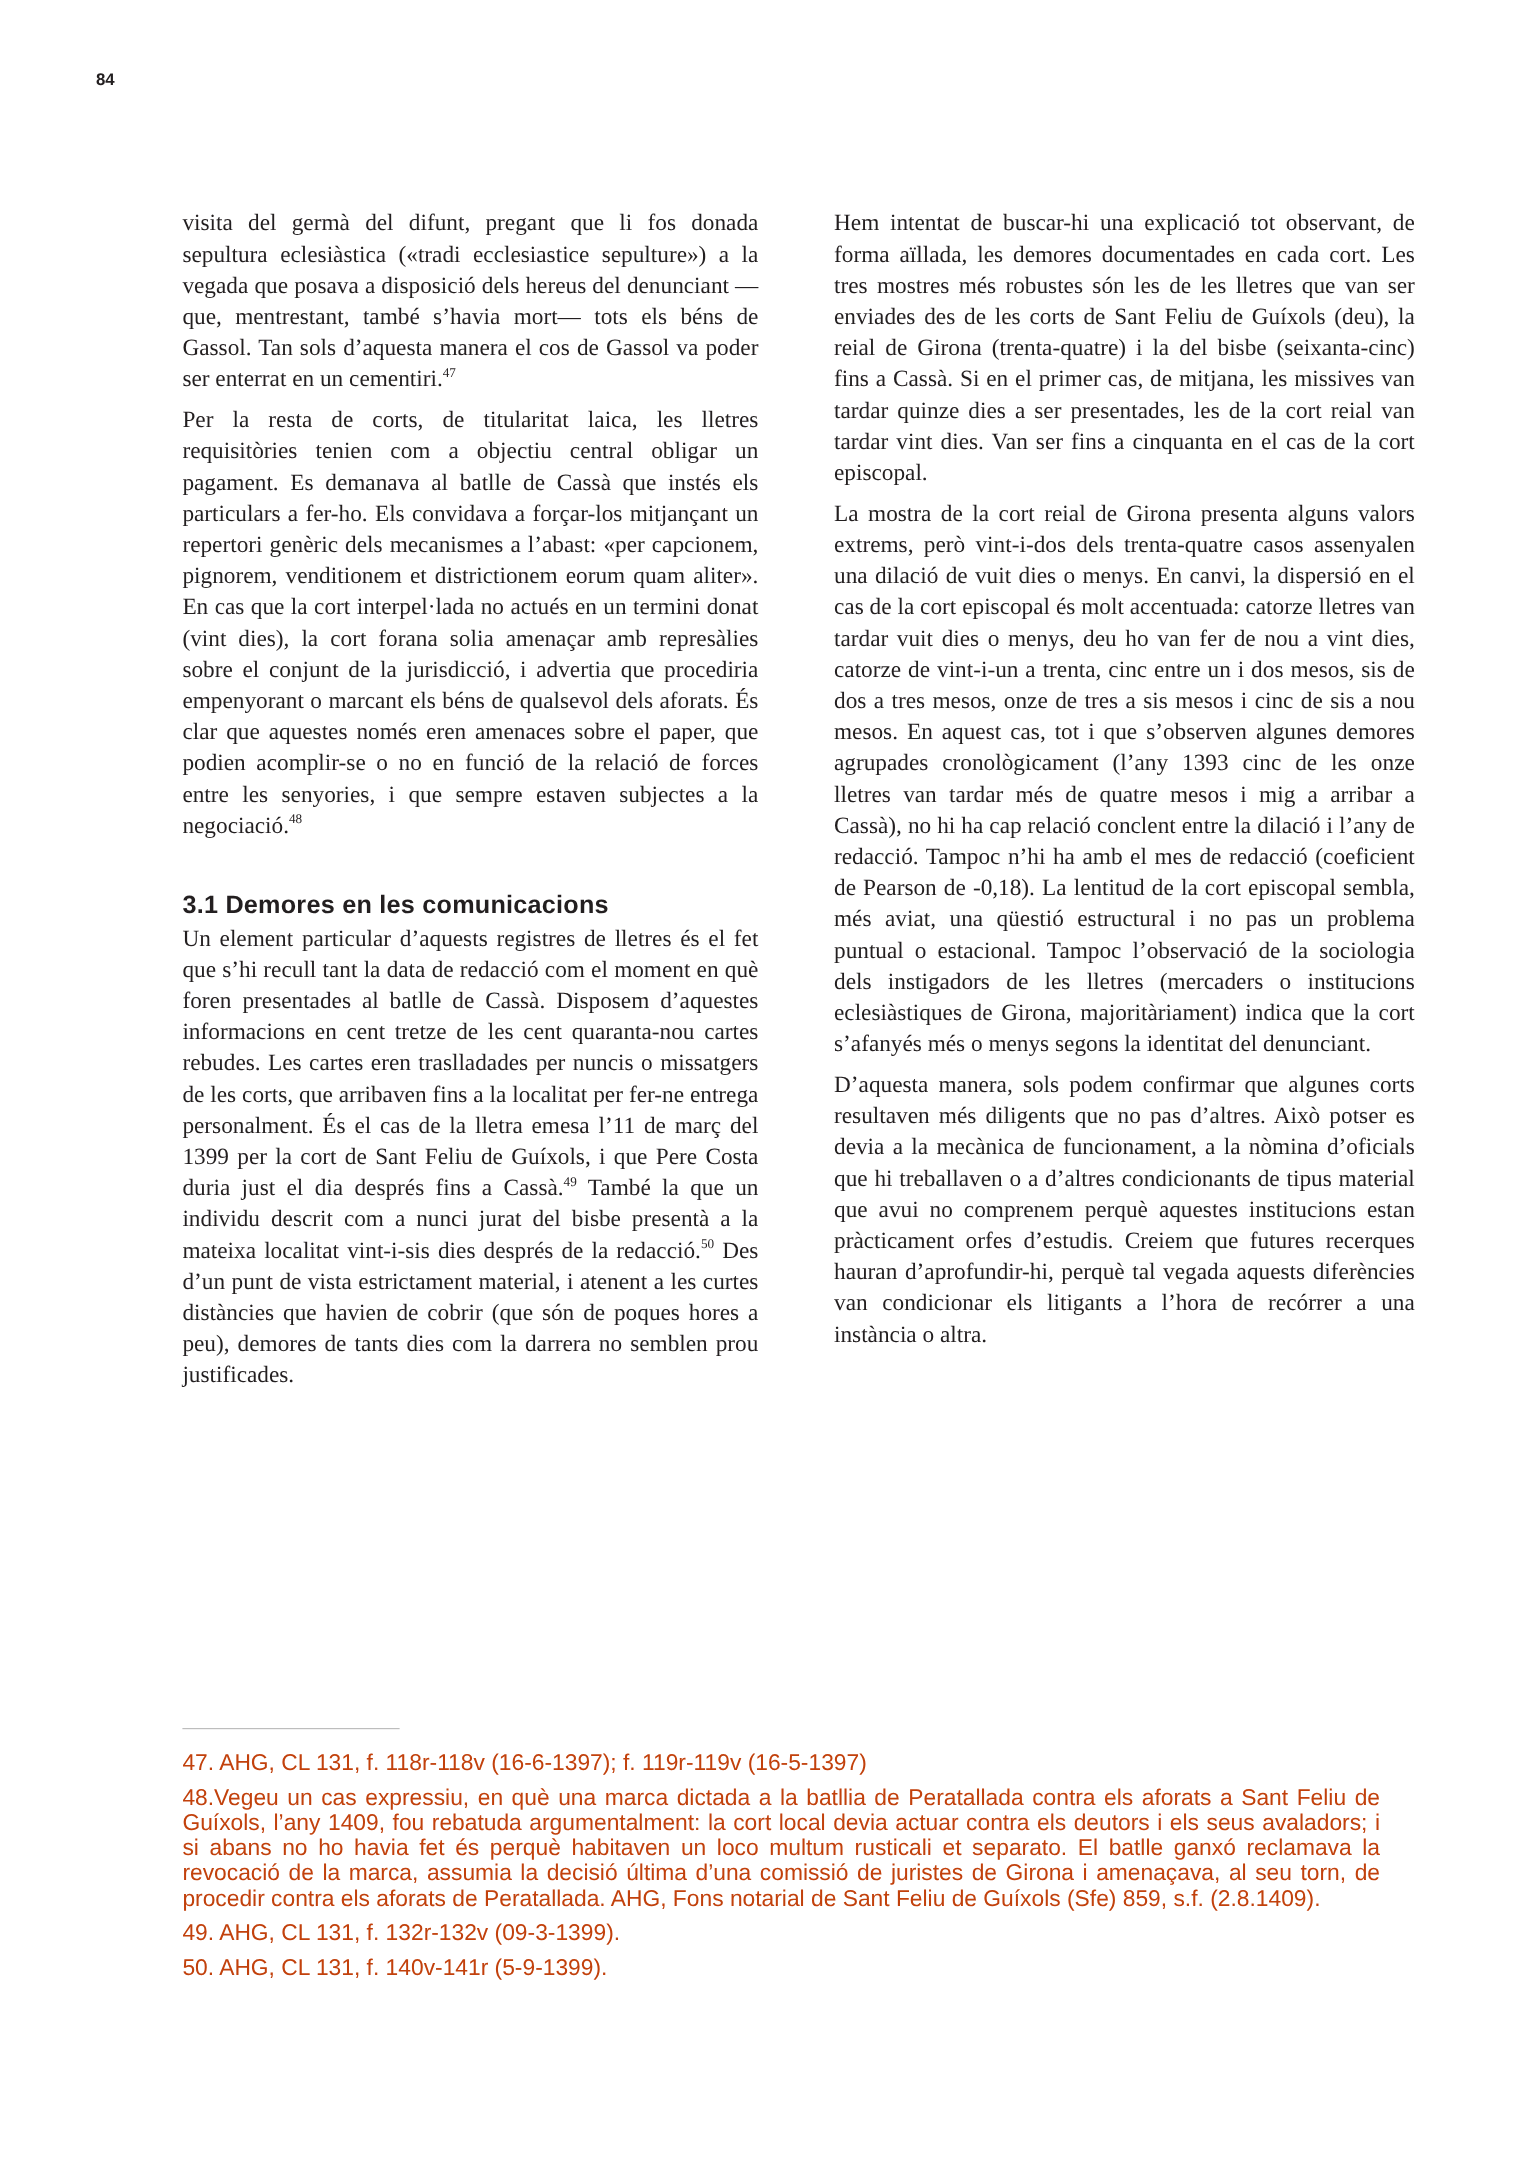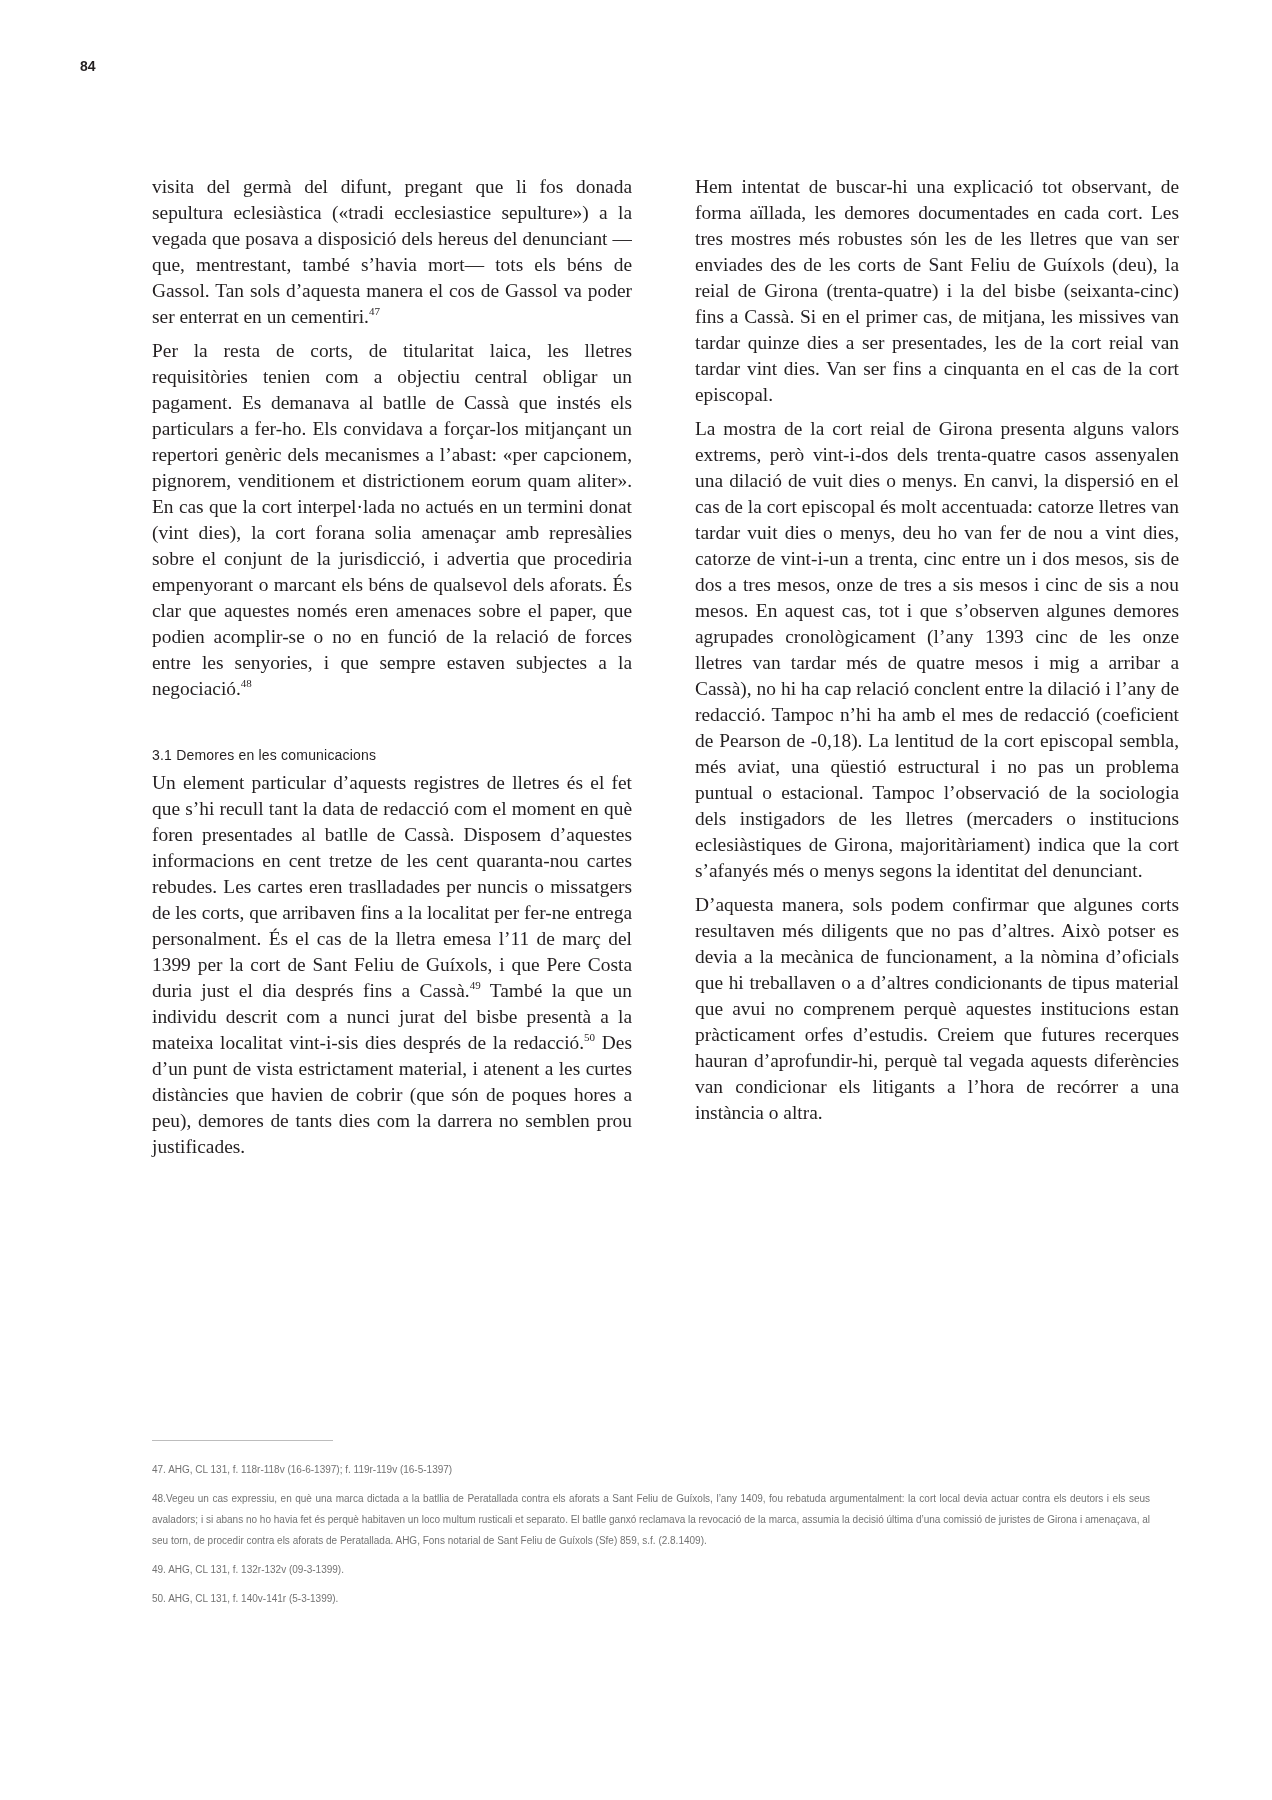--- a/index.html
+++ b/index.html
@@ -4,23 +4,23 @@
 <style>
   html, body { margin: 0; padding: 0; background: #ffffff; }
   body { width: 1272px; height: 1800px; position: relative; overflow: hidden;
          font-family: "Liberation Sans", sans-serif; color: #231f20; }
   .page-number { position: absolute; left: 60px; top: 58px; font-size: 14px; font-weight: bold; color: #231f20; padding-left: 20px; }
   .col { position: absolute; top: 174px; width: 480px; font-size: 19.4px; line-height: 26px; text-align: justify; }
   .col.left { left: 152px; }
   .col.right { left: 695px; width: 484px; }
   .col p { margin: 0 0 8px 0; hyphens: manual; font-family: Liberation Serif, serif; }
   sup { font-size: 11px; line-height: 0; vertical-align: 8px; }
-  h2 { margin: 40px 0 2px 0; font-size: 14px; line-height: 26px; font-weight: normal; letter-spacing: 0.2px; }
+  h2 { margin: 40px 0 2px 0; font-size: 21px; line-height: 26px; font-weight: bold; letter-spacing: 0.2px; }
   .fn-rule { position: absolute; left: 152px; top: 1440px; width: 181px; height: 1px; background: #bdbdbd; }
-  .footnotes { position: absolute; left: 152px; top: 1459px; width: 998px; font-size: 10px; line-height: 21px; color: #737373; }
+  .footnotes { position: absolute; left: 152px; top: 1459px; width: 998px; font-size: 19px; line-height: 21px; color: #c2410c; }
   .footnotes p { margin: 0 0 8px 0; text-align: justify; }
 </style>
 </head>
 <body>
 
 <div class="page-number">84</div>
 
 <div class="col left">
   <p><span>visita del germà del difunt, pregant que li fos donada sepultura eclesiàstica («tradi ecclesiastice sepulture») a la vegada que posava a disposició dels hereus del denunciant —que, mentrestant, també s’havia mort— tots els béns de Gassol. Tan sols d’aquesta manera el cos de Gassol va poder ser enterrat en un cementiri.</span><sup>47</sup></p>
   <p><span>Per la resta de corts, de titularitat laica, les lletres requisitòries tenien com a objectiu central obligar un pagament. Es demanava al batlle de Cassà que instés els particulars a fer-ho. Els convidava a forçar-los mitjançant un repertori genèric dels mecanismes a l’abast: «per capcionem, pignorem, venditionem et districtionem eorum quam aliter». En cas que la cort interpel·lada no actués en un termini donat (vint dies), la cort forana solia amenaçar amb represàlies sobre el conjunt de la jurisdicció, i advertia que procediria empenyorant o marcant els béns de qualsevol dels aforats. És clar que aquestes només eren amenaces sobre el paper, que podien acomplir-se o no en funció de la relació de forces entre les senyories, i que sempre estaven subjectes a la negociació.</span><sup>48</sup></p>
@@ -33,14 +33,14 @@
   <p>La mostra de la cort reial de Girona presenta alguns valors extrems, però vint-i-dos dels trenta-quatre casos assenyalen una dilació de vuit dies o menys. En canvi, la dispersió en el cas de la cort episcopal és molt accentuada: catorze lletres van tardar vuit dies o menys, deu ho van fer de nou a vint dies, catorze de vint-i-un a trenta, cinc entre un i dos mesos, sis de dos a tres mesos, onze de tres a sis mesos i cinc de sis a nou mesos. En aquest cas, tot i que s’observen algunes demores agrupades cronològicament (l’any 1393 cinc de les onze lletres van tardar més de quatre mesos i mig a arribar a Cassà), no hi ha cap relació conclent entre la dilació i l’any de redacció. Tampoc n’hi ha amb el mes de redacció (coeficient de Pearson de -0,18). La lentitud de la cort episcopal sembla, més aviat, una qüestió estructural i no pas un problema puntual o estacional. Tampoc l’observació de la sociologia dels instigadors de les lletres (mercaders o institucions eclesiàstiques de Girona, majoritàriament) indica que la cort s’afanyés més o menys segons la identitat del denunciant.</p>
   <p>D’aquesta manera, sols podem confirmar que algunes corts resultaven més diligents que no pas d’altres. Això potser es devia a la mecànica de funcionament, a la nòmina d’oficials que hi treballaven o a d’altres condicionants de tipus material que avui no comprenem perquè aquestes institucions estan pràcticament orfes d’estudis. Creiem que futures recerques hauran d’aprofundir-hi, perquè tal vegada aquests diferències van condicionar els litigants a l’hora de recórrer a una instància o altra.</p>
 </div>
 
 <div class="fn-rule"></div>
 
 <div class="footnotes">
   <p>47. AHG, CL 131, f. 118r-118v (16-6-1397); f. 119r-119v (16-5-1397)</p>
   <p>48.Vegeu un cas expressiu, en què una marca dictada a la batllia de Peratallada contra els aforats a Sant Feliu de Guíxols, l’any 1409, fou rebatuda argumentalment: la cort local devia actuar contra els deutors i els seus avaladors; i si abans no ho havia fet és perquè habitaven un loco multum rusticali et separato. El batlle ganxó reclamava la revocació de la marca, assumia la decisió última d’una comissió de juristes de Girona i amenaçava, al seu torn, de procedir contra els aforats de Peratallada. AHG, Fons notarial de Sant Feliu de Guíxols (Sfe) 859, s.f. (2.8.1409).</p>
   <p>49. AHG, CL 131, f. 132r-132v (09-3-1399).</p>
-  <p>50. AHG, CL 131, f. 140v-141r (5-3-1399).</p>
+  <p>50. AHG, CL 131, f. 140v-141r (5-9-1399).</p>
 </div>
 
 </body></html>

